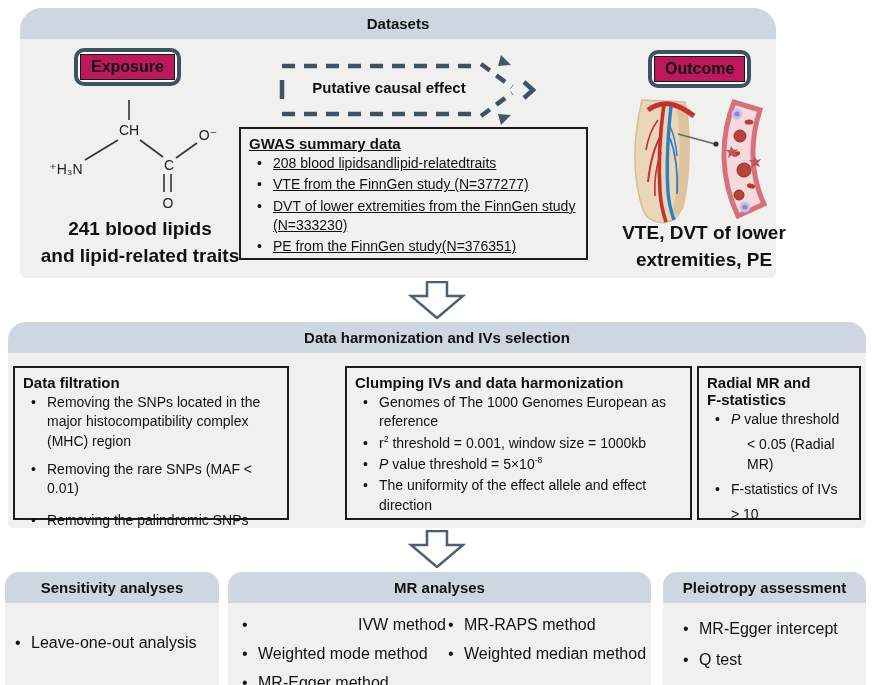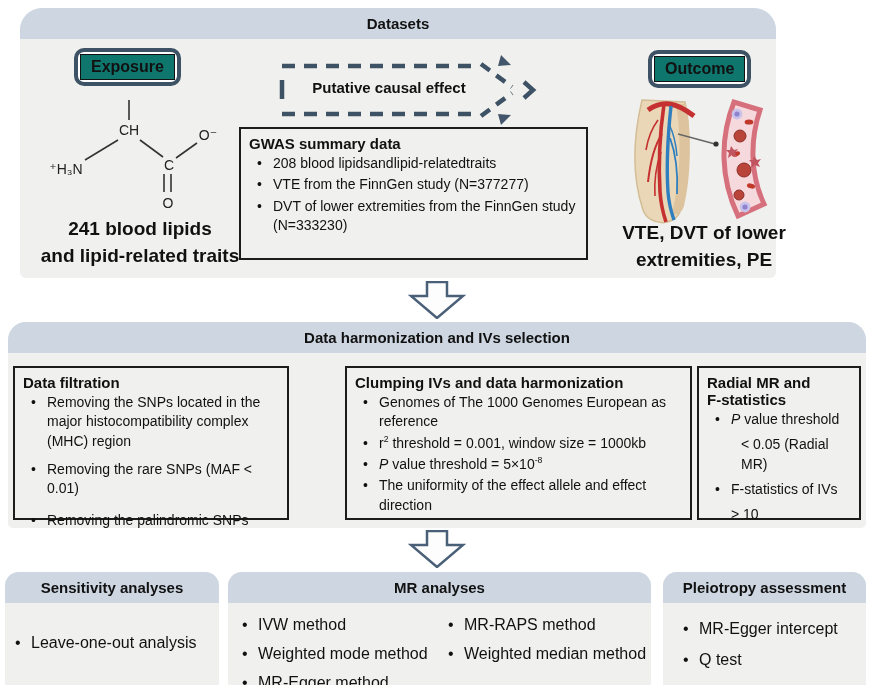--- a/index.html
+++ b/index.html
@@ -26,21 +26,21 @@
   .r-top-md>.hdr{border-radius:18px 18px 0 0;}
   .r-top-sm{border-radius:14px 14px 0 0;}
   .r-top-sm>.hdr{border-radius:14px 14px 0 0;}
 
   .labelbox{
     position:absolute;border:4px solid var(--navy);border-radius:10px;
     background:#fdfdfd;padding:2px;
   }
   .labelbox .inner{
     border:1.5px solid #111;padding:3px 10px;font-weight:bold;font-size:16px;
-    white-space:nowrap;background:#0f766e;
+    white-space:nowrap;background:#be185d;
   }
 
   .databox{
     position:absolute;border:2px solid var(--box_border);background:var(--panel_body);
     padding:6px 8px 4px 8px;box-sizing:border-box;font-size:14px;
   }
   .databox .title{font-weight:bold;font-size:15px;margin-bottom:2px;}
   .bul{position:relative;padding-left:24px;line-height:1.38;margin:2px 0;}
   .bul::before{content:"\2022";position:absolute;left:8px;top:0;}
   .cont{padding-left:24px;line-height:1.38;}
@@ -105,25 +105,26 @@
           <path d="M256 30 L265 38 L256 46"></path>
         </g>
         <g fill="#44566b" stroke="none">
           <polygon points="233,3 243,13 230,14"></polygon>
           <polygon points="233,73 243,63 230,62"></polygon>
         </g>
       </svg>
       <span class="causal-label">Putative causal effect</span>
     </div>
 
-    <div class="databox" style="left:219px;top:119px;width:349px;height:133px;">
+    <div class="databox" style="left:219px;top:119px;width:349px;height:133px;text-decoration:underline;">
       <div class="title">GWAS summary data</div>
       <div class="bul">208 blood lipidsandlipid-relatedtraits</div>
       <div class="bul">VTE from the FinnGen study (N=377277)</div>
       <div class="bul">DVT of lower extremities from the FinnGen study (N=333230)</div>
+      <div class="bul">PE from the FinnGen study(N=376351)</div>
     </div>
 
     <div class="labelbox" style="left:628px;top:42px;">
       <div class="inner">Outcome</div>
     </div>
 
     <svg class="arrowwrap" style="left:598px;top:86px;" width="168" height="140" viewBox="0 0 168 140">
 
       <path d="M24,6 C16,40 13,80 25,116 C31,132 55,133 62,118 C70,88 74,40 67,8 Z" fill="#ead7b7" stroke="#d3bd95" stroke-width="1.5"></path>
       <path d="M58,10 C64,44 62,86 54,120 C60,122 64,118 66,112 C73,84 74,40 68,10 Z" fill="#ddc49e" stroke="none"></path>
@@ -186,21 +187,21 @@
       <div class="bul">Genomes of The 1000 Genomes European as reference</div>
       <div class="bul"><span>r</span><sup>2</sup><span> threshold = 0.001, window size = 1000kb</span></div>
       <div class="bul"><span class="it">P</span><span> value threshold = 5×10</span><sup>-8</sup></div>
       <div class="bul">The uniformity of the effect allele and effect direction</div>
     </div>
 
     <div class="databox" style="left:689px;top:44px;width:164px;height:154px;">
       <div class="title" style="margin-bottom:0;">Radial MR and</div>
       <div class="title">F-statistics</div>
       <div class="bul"><span class="it">P</span><span> value threshold</span></div>
-      <div class="cont" style="margin:6px 10px;">&lt; 0.05 (Radial MR)</div>
+      <div class="cont" style="margin:6px 16px;">&lt; 0.05 (Radial MR)</div>
       <div class="bul">F-statistics of IVs</div>
       <div class="cont" style="margin-top:6px;">&gt; 10</div>
     </div>
   </div>
 
   <div class="arrowwrap" style="left:408px;top:530px;">
     <svg width="58" height="38" viewBox="0 0 58 38">
       <polygon points="19,1 39,1 39,15 55,15 29,37 3,15 19,15" fill="#fdfdfd" stroke="#4a6078" stroke-width="2.5" stroke-linejoin="miter"></polygon>
     </svg>
   </div>
@@ -212,21 +213,21 @@
     <div style="position:absolute;left:2px;top:58px;right:2px;">
       <div class="bul">Leave-one-out analysis</div>
     </div>
   </div>
 
   <div class="panel r-top-sm" style="left:228px;top:572px;width:423px;height:113px;">
     <div class="hdr">
       <span>MR analyses</span>
     </div>
     <div style="position:absolute;left:6px;top:40px;width:212px;">
-      <div class="bul" style="margin-bottom:7px;">IVW method</div>
+      <div class="bul" style="margin-bottom:7px;text-align:right;">IVW method</div>
       <div class="bul" style="margin-bottom:7px;">Weighted mode method</div>
       <div class="bul">MR-Egger method</div>
     </div>
     <div style="position:absolute;left:212px;top:40px;width:210px;">
       <div class="bul" style="margin-bottom:7px;">MR-RAPS method</div>
       <div class="bul">Weighted median method</div>
     </div>
   </div>
 
   <div class="panel r-top-sm" style="left:663px;top:572px;width:203px;height:113px;">

